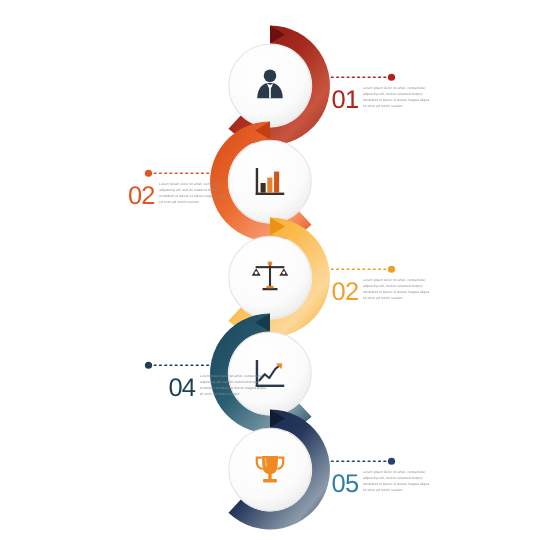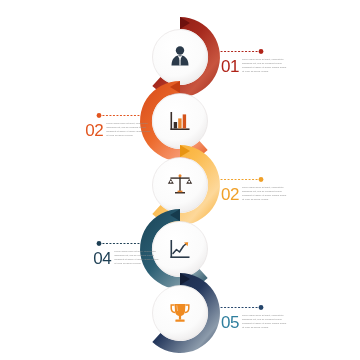--- a/index.html
+++ b/index.html
@@ -251,21 +251,21 @@
   <div class="callout right" style="left:221px;top:182px;">
     <div class="num" style="color:#f0a028;">02</div>
     <div class="body-lines">
       <div class="bl">Lorem ipsum dolor sit amet, consectetur</div>
       <div class="bl">adipiscing elit, sed do eiusmod tempor</div>
       <div class="bl">incididunt ut labore et dolore magna aliqua.</div>
       <div class="bl">Ut enim ad minim veniam.</div>
     </div>
   </div>
 
-  <div class="callout left" style="left:0px;top:246px;width:159px;justify-content:flex-start;">
+  <div class="callout left" style="left:0px;top:246px;width:159px;justify-content:flex-start;padding-left:19px;">
     <div class="body-lines" style="align-items:flex-start;">
       <div class="bl">Lorem ipsum dolor sit amet, consectetur</div>
       <div class="bl">adipiscing elit, sed do eiusmod tempor</div>
       <div class="bl">incididunt ut labore et dolore magna aliqua.</div>
       <div class="bl">Ut enim ad minim veniam.</div>
     </div>
     <div class="num" style="color:#1d3f54;margin-left:auto;">04</div>
   </div>
 
   <div class="callout right" style="left:221px;top:310px;">

